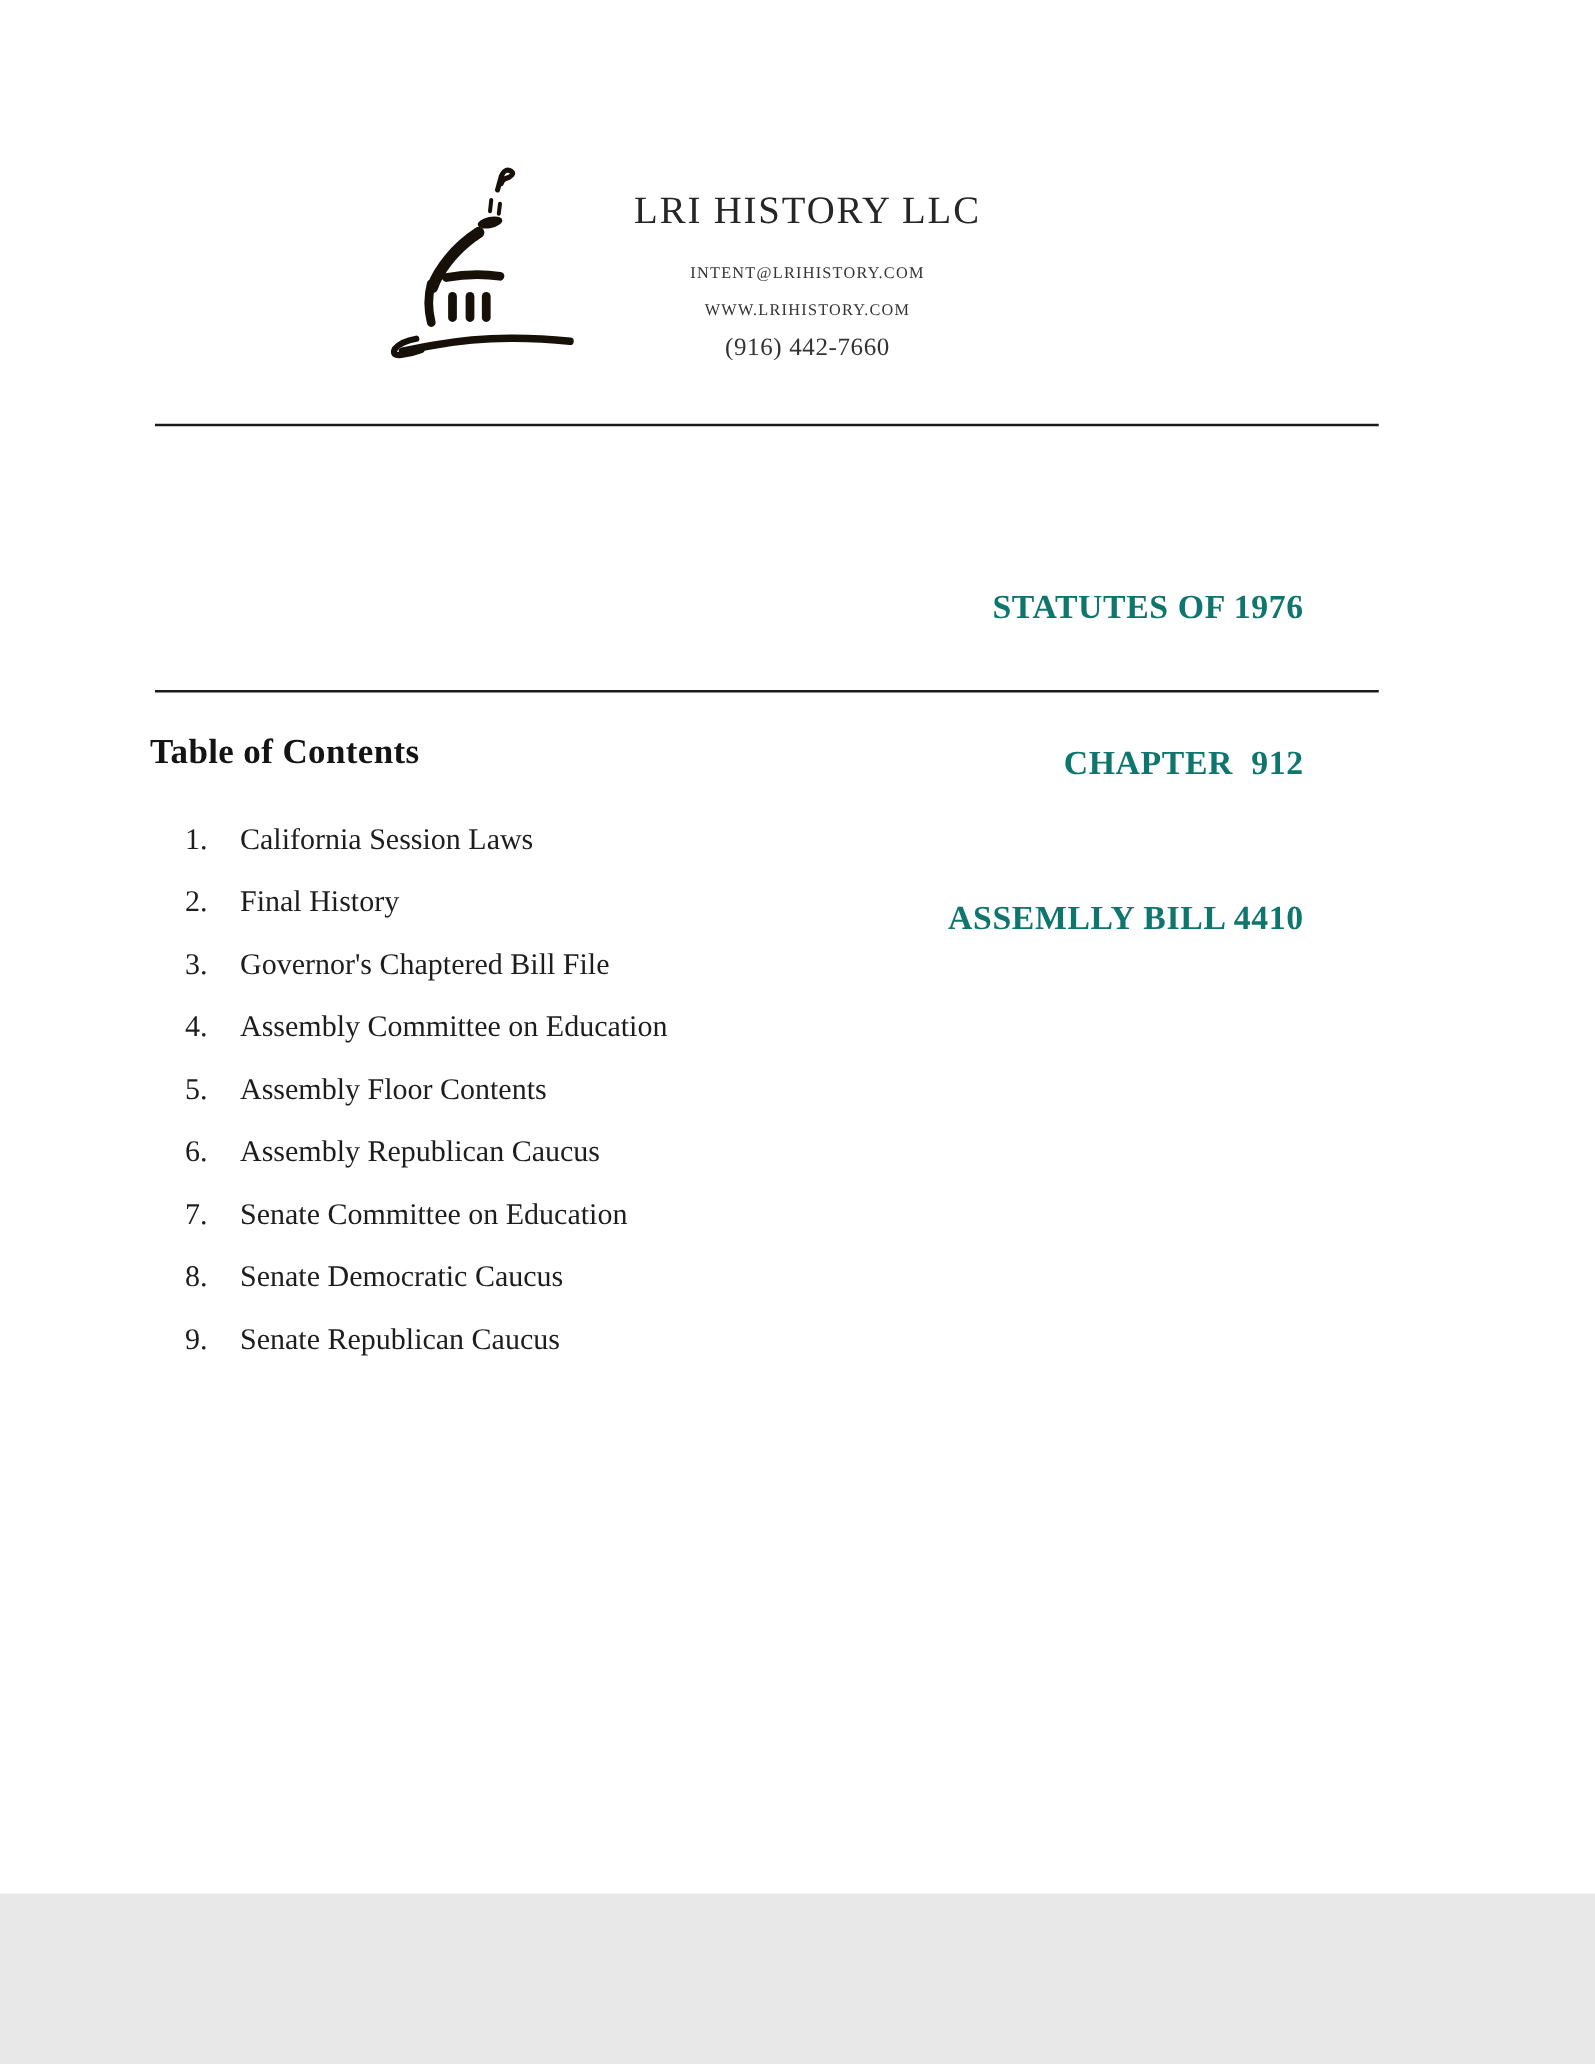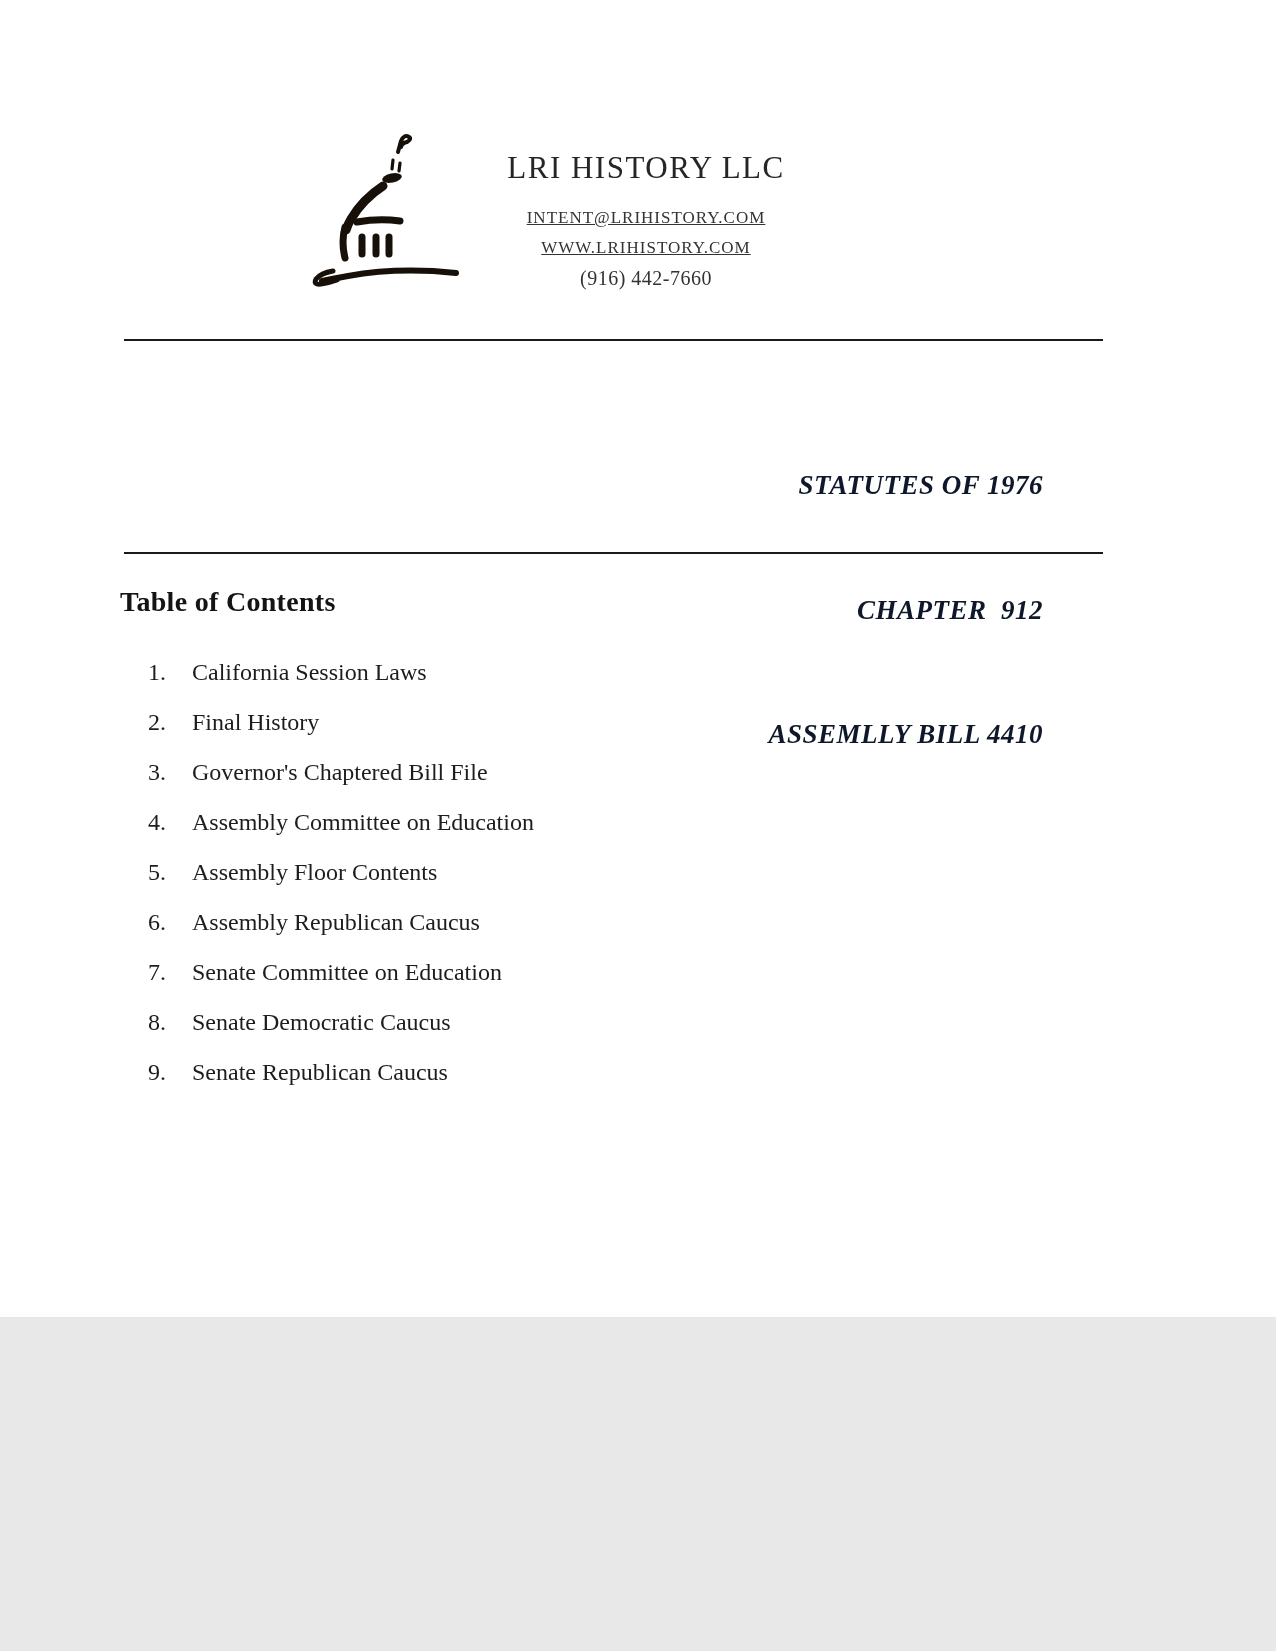--- a/index.html
+++ b/index.html
@@ -1,20 +1,20 @@
 <!DOCTYPE html>
 <html><head>
 <meta charset="utf-8">
 <style>
   * { margin: 0; padding: 0; box-sizing: border-box; }
   html, body { background: #e8e8e8; }
   .page {
     position: relative;
     width: 1276px;
-    height: 1317px;
+    height: 1515px;
     background: #ffffff;
     margin: 0 auto;
     font-family: "Liberation Serif", "DejaVu Serif", serif;
     color: #1d1d1d;
     overflow: hidden;
   }
 
   
   .logo {
     position: absolute;
@@ -32,25 +32,24 @@
   }
   .company-name {
     font-size: 31px;
     letter-spacing: 1.5px;
     color: #262626;
     line-height: 38px;
     margin-bottom: 16px;
     font-weight: normal;
   }
   .contact-line {
-    font-size: 17px;
+    font-size: 13px;
     letter-spacing: 1px;
     color: #333333;
     line-height: 30px;
-    text-decoration: underline;
   }
   .phone-line {
     font-size: 20px;
     letter-spacing: 0.5px;
     color: #333333;
     line-height: 30px;
   }
 
   
   .divider {
@@ -65,24 +64,23 @@
 
   
   .statute-block {
     position: absolute;
     right: 233px;
     top: 382px;
     text-align: right;
     font-weight: bold;
     font-size: 27px;
     line-height: 41.5px;
-    color: #0f172a;
+    color: #0f766e;
     letter-spacing: 0.5px;
     white-space: pre;
-    font-style: italic;
   }
 
   
   .toc-heading {
     position: absolute;
     left: 120px;
     top: 586px;
     font-size: 28px;
     font-weight: bold;
     color: #141414;

